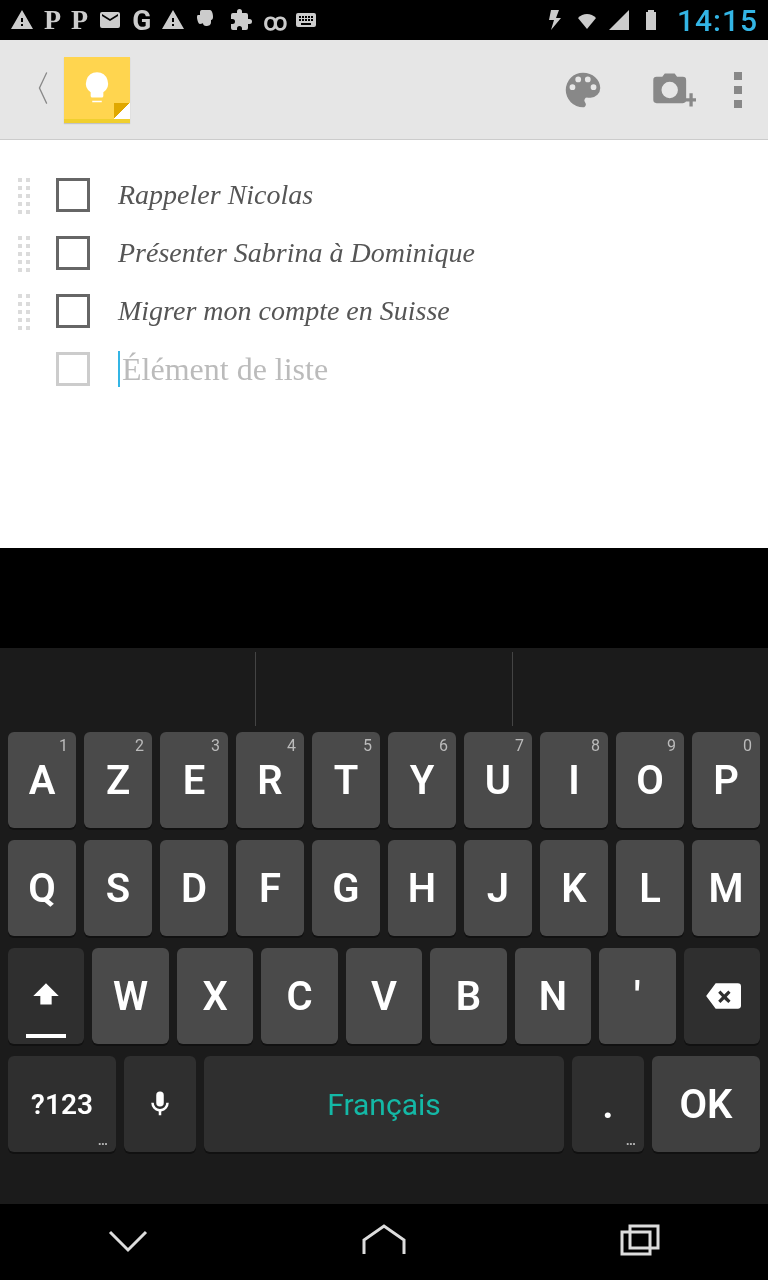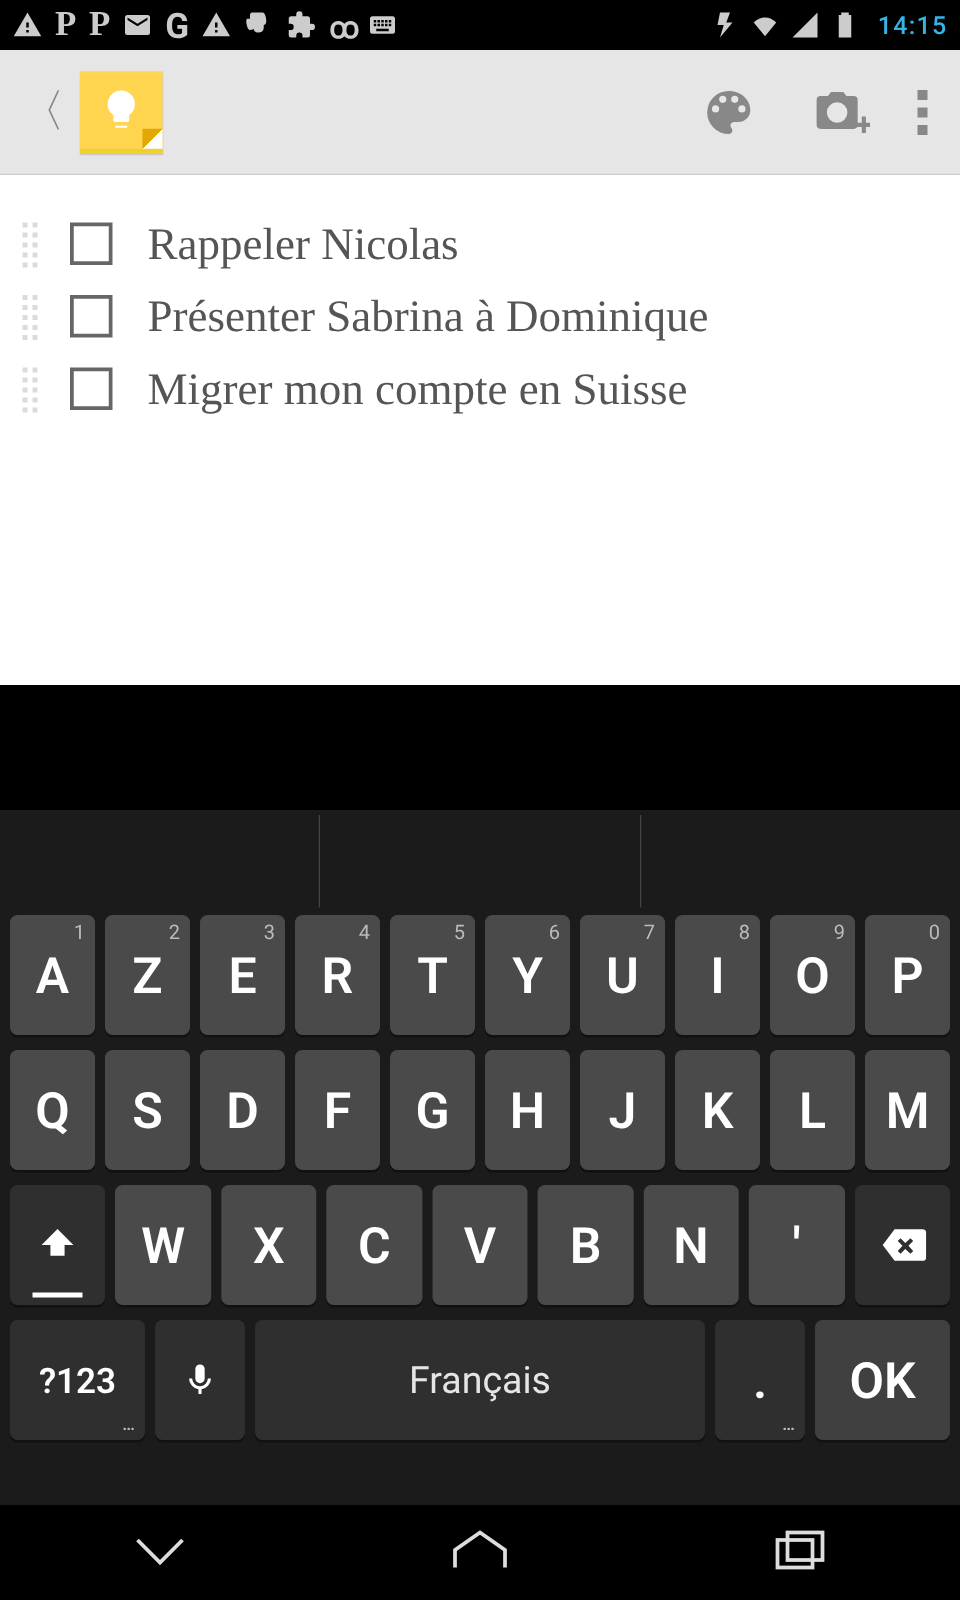--- a/index.html
+++ b/index.html
@@ -9,21 +9,21 @@
     height: 40px;
     background: #000;
     color: #eee;
     display: flex;
     align-items: center;
     padding: 0 10px;
     font-size: 24px;
   }
   .status-bar .left-icons { display: flex; align-items: center; gap: 10px; flex: 1; }
   .status-bar .right-icons { display: flex; align-items: center; gap: 8px; }
-  .status-bar .right-icons .time { color: #33b5e5; font-size: 20px; letter-spacing: 1px; font-weight: 500; margin-left: 6px;}
+  .status-bar .right-icons .time { color: #33b5e5; font-size: 30px; letter-spacing: 1px; font-weight: 500; margin-left: 6px;}
   .status-bar svg, .status-bar .glyph { fill: #ccc; color: #ccc; }
   .glyph { display:inline-flex; align-items:center; justify-content:center; height:28px; }
   .glyph svg { height: 24px; width: auto; }
   .glyph.p { font-family: Georgia, serif; font-size: 28px; font-weight: bold; color:#ccc; }
   .glyph.oo { font-size: 24px; font-weight: bold; color:#ccc; letter-spacing:-4px; }
 
   
   .action-bar {
     height: 100px;
     background:#e6e6e6;
@@ -62,21 +62,21 @@
   .title-input::placeholder { color:#aaa; }
   .list-row { display:flex; align-items:center; min-height:58px; padding:8px 0;}
   .drag-handle {
     width:22px; height:34px; margin-right:16px;
     display:grid; grid-template-columns:repeat(2,4px); grid-template-rows:repeat(5,4px); gap:4px;
     opacity:0.35;
   }
   .drag-handle i{ background:#999; width:4px; height:4px;}
   .checkbox { width:34px; height:34px; border:3px solid #666; margin-right:28px; flex:none;}
   .checkbox.dim { border-color:#ccc; }
-  .item-text { font-size:36px; color:#555; font-family:Georgia, "Times New Roman", serif;}
+  .item-text { font-size:28px; color:#555; font-family:Georgia, "Times New Roman", serif;font-style:italic;}
   .item-input { border:none; font-size:32px; color:#555; font-family:Georgia, serif; flex:1; outline:none;}
   .item-input::placeholder { color:#bbb; }
   .cursor {
     display:inline-block;
     width:2px; height:36px;
     background:#33b5e5;
     vertical-align:middle;
     margin-right:2px;
     animation:blink 1s step-end infinite;
   }
@@ -99,21 +99,21 @@
     align-items:center;
     justify-content:center;
     border-radius:6px;
     position:relative;
     box-shadow:0 2px 0 #111;
   }
   .key .hint{ position:absolute; top:4px; right:8px; font-size:16px; color:#bbb; font-weight:400;}
   .key.dark{ background:#2f2f2f; }
   .key.ok{ background:#404040; }
   .key.wide-1_5{ flex:1.5; }
-  .key.space{ flex:5; font-size:30px; color:#e5e5e5; font-weight:400;}
+  .key.space{ flex:5; font-size:30px; color:#14b8a6; font-weight:400;}
   .key .dots{position:absolute; bottom:4px; right:8px; font-size:14px; color:#bbb;}
   .key.sym{font-size:28px;}
 
   
   .navbar{ position:absolute; bottom:0; left:0; width:768px; height:76px; background:#000; display:flex; justify-content:space-around; align-items:center;}
   .navbar .navbtn svg{ width:52px; height:40px; fill:none; stroke:#ddd; stroke-width:3; }
 </style>
 </head>
 <body>
 
@@ -246,20 +246,26 @@
           <i></i>
           <i></i>
           <i></i>
           <i></i>
           <i></i>
           <i></i>
           <i></i>
         </div>
       <div class="checkbox"></div>
       <span class="item-text">Migrer mon compte en Suisse</span>
+    </div>
+    <div class="list-row">
+      <div style="width:22px;margin-right:16px;"></div>
+      <div class="checkbox dim"></div>
+      <span class="cursor"></span>
+      <input class="item-input" placeholder="Élément de liste" style="">
     </div>
   </div>
 </div>
 
 <div class="keyboard">
   <div class="sugg-bar">
     <div class="sugg"></div>
     <div class="sugg"></div>
     <div class="sugg"></div>
   </div>

